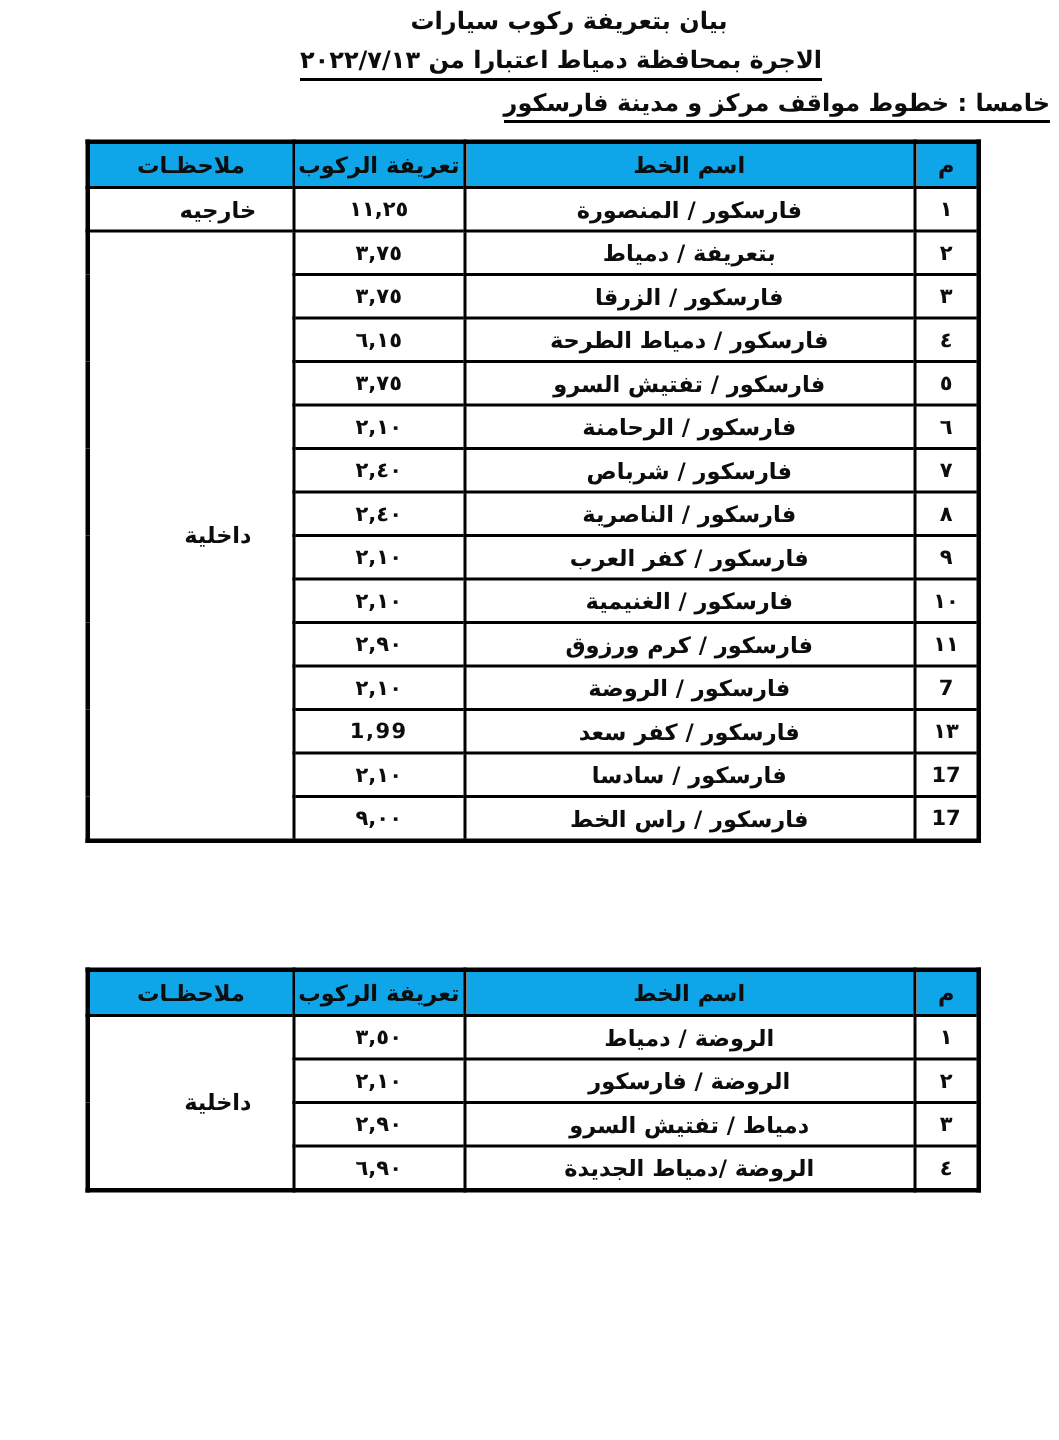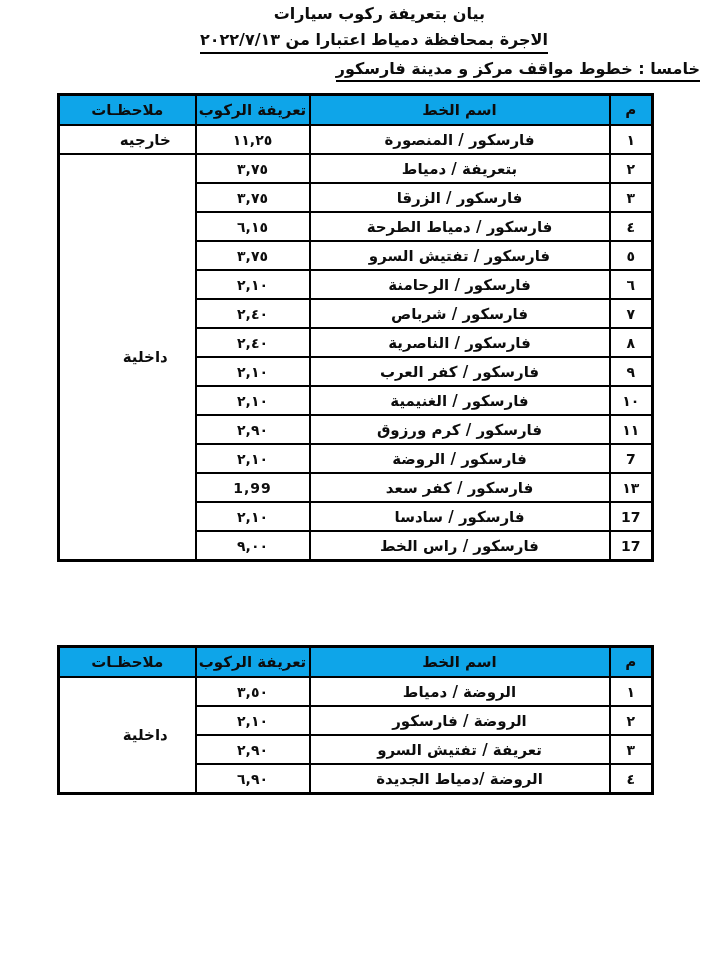--- a/index.html
+++ b/index.html
@@ -186,21 +186,21 @@
           <td class="fare-cell">٣,٥٠</td>
           <td class="notes-cell" rowspan="4">داخلية</td>
         </tr>
         <tr>
           <td class="num-cell">٢</td>
           <td class="line-name-cell">الروضة / فارسكور</td>
           <td class="fare-cell">٢,١٠</td>
         </tr>
         <tr>
           <td class="num-cell">٣</td>
-          <td class="line-name-cell">تعريفة / تفتيش السرو</td>
+          <td class="line-name-cell">دمياط / تفتيش السرو</td>
           <td class="fare-cell">٢,٩٠</td>
         </tr>
         <tr>
           <td class="num-cell">٤</td>
           <td class="line-name-cell">الروضة /دمياط الجديدة</td>
           <td class="fare-cell">٦,٩٠</td>
         </tr>
       </tbody>
   </table>
 

